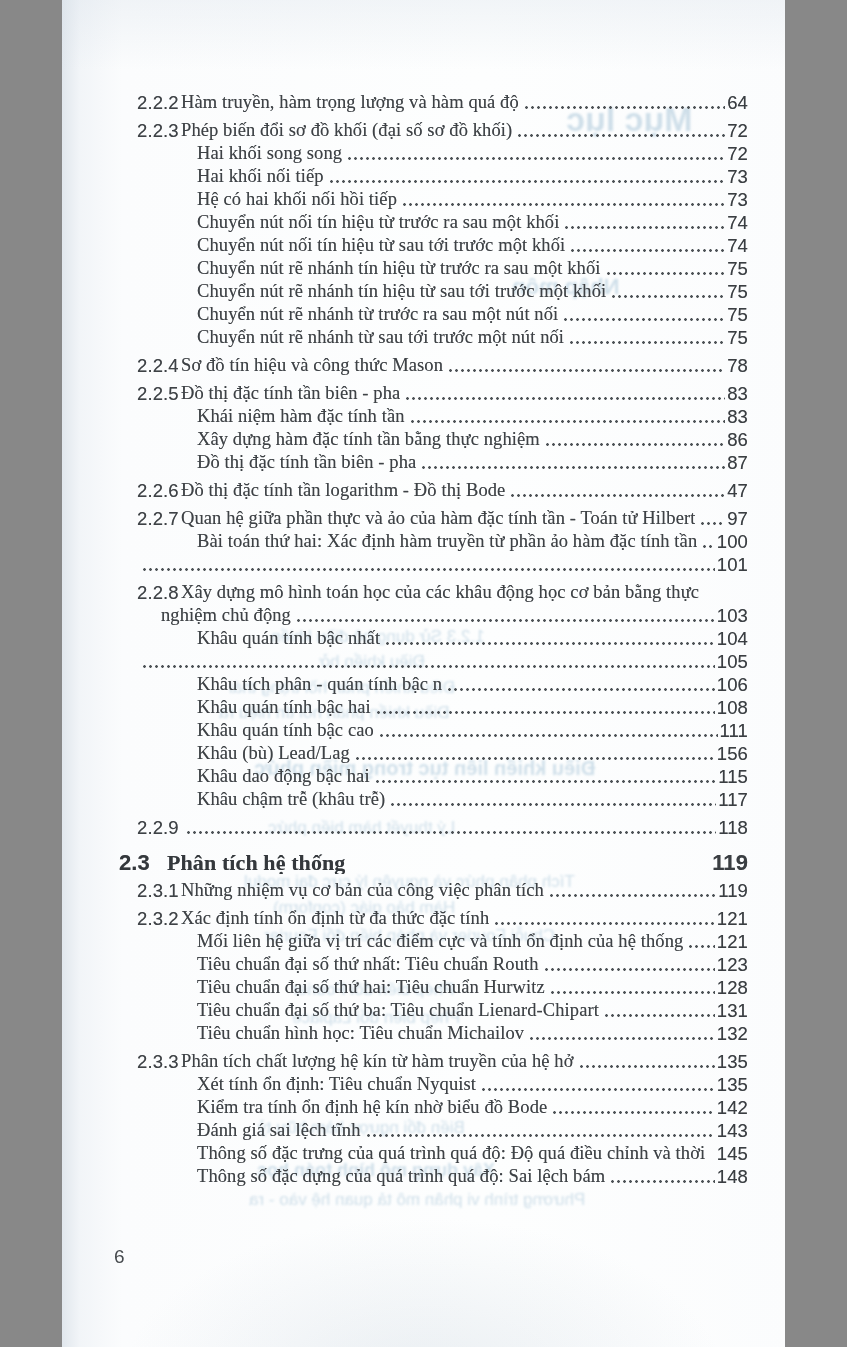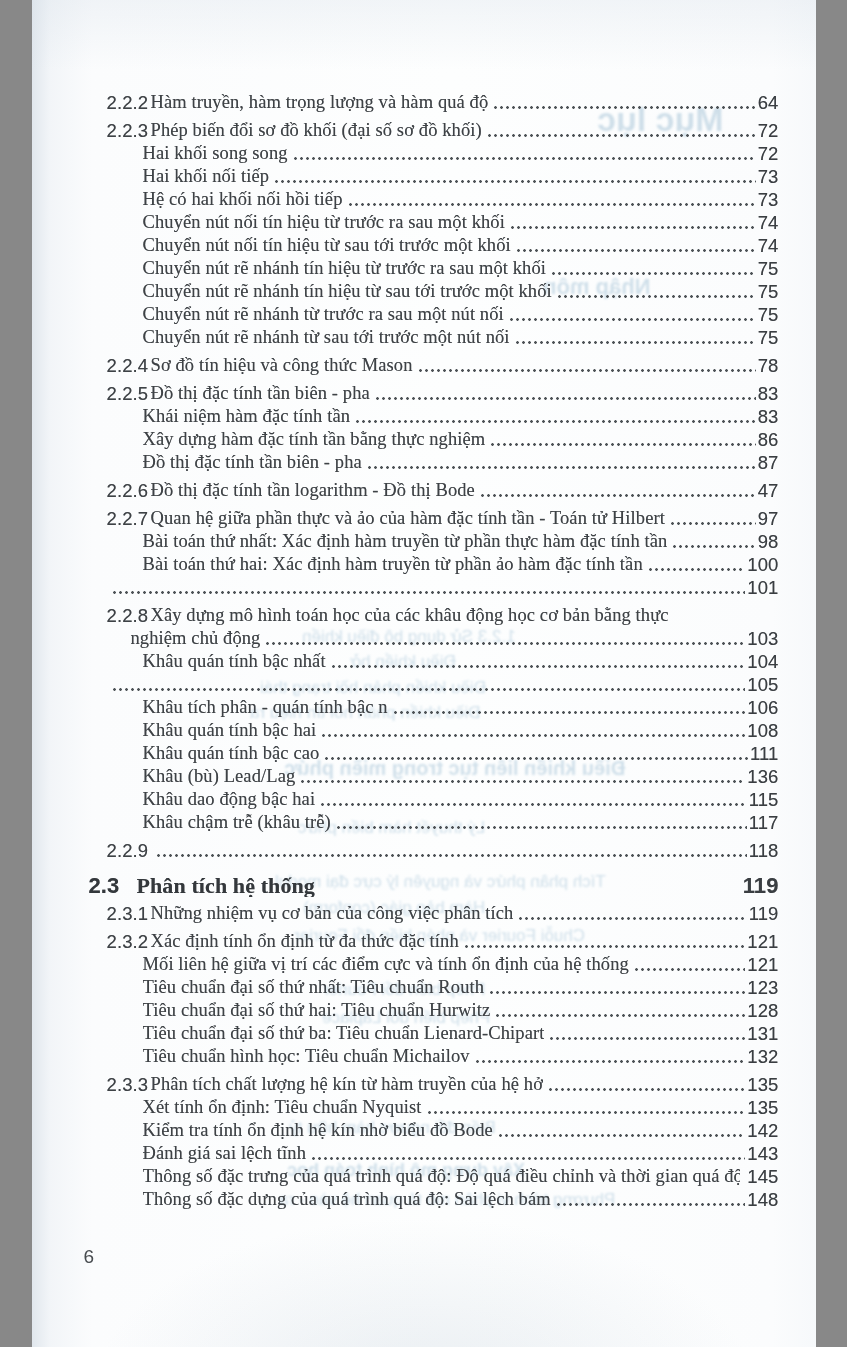--- a/index.html
+++ b/index.html
@@ -1,18 +1,18 @@
 <!DOCTYPE html>
 <html><head>
 <meta charset="utf-8">
 <style>
   html,body{margin:0;padding:0;background:#888;}
   .page{
     position:relative;
-    width:784px;height:1347px;
+    width:723px;height:1347px;
     margin:0 auto;
     overflow:hidden;
     box-sizing:border-box;
     font-family:"Liberation Sans","DejaVu Sans",sans-serif;
     color:#3e4246;
     background:
       radial-gradient(60% 18% at 50% 103%, rgba(196,208,219,.35), transparent 70%),
       linear-gradient(180deg, rgba(214,223,232,.30), rgba(255,255,255,0) 70px),
       linear-gradient(90deg, #e1e7ed 0px, #f2f5f8 18px, #fbfcfd 60px, #fdfefe 420px, #fbfcfd 740px, #f2f6f9 825px, #ecf1f5 847px);
   }
@@ -24,21 +24,21 @@
   .row{
     display:flex;align-items:flex-end;
     font-size:18.5px;line-height:23px;letter-spacing:.1px;
     text-shadow:0 0 .4px rgba(40,44,48,.45);
     white-space:nowrap;
   }
   .row.sub{margin-top:5px;}
   .row.section{margin-top:12px;margin-bottom:3px;font-weight:bold;font-size:22px;color:#34383c;}
   .num{flex:0 0 44px;}
   .section .num{flex:0 0 48px;margin-left:-18px;}
-  .item .title{margin-left:36px;}
+  .item .title{margin-left:60px;}
   .cont .title{margin-left:24px;}
   .title{overflow:hidden;text-overflow:clip;font-family:Liberation Serif, serif;}
   .dots{
     flex:1 1 auto;height:5px;margin:0 2px 4px 5px;align-self:flex-end;
     background:radial-gradient(circle at 2.5px 2.5px, #4e5357 1.15px, transparent 1.55px) left center / 6px 5px repeat-x;
   }
   .section .dots{visibility:hidden;}
   .pagenum{white-space:nowrap;color:#3a3e42;}
   
   .ghost-layer{position:absolute;inset:0;z-index:0;}
@@ -168,25 +168,20 @@
         <span class="dots"></span>
         <span class="pagenum">47</span>
       </div>
       <div class="row sub">
         <span class="num">2.2.7</span>
         <span class="title">Quan hệ giữa phần thực và ảo của hàm đặc tính tần - Toán tử Hilbert</span>
         <span class="dots"></span>
         <span class="pagenum">97</span>
       </div>
       <div class="row item">
-        <span class="title">Bài toán thứ nhất: Xác định hàm truyền từ phần thực hàm đặc tính tần</span>
-        <span class="dots"></span>
-        <span class="pagenum">98</span>
-      </div>
-      <div class="row item">
         <span class="title">Bài toán thứ hai: Xác định hàm truyền từ phần ảo hàm đặc tính tần</span>
         <span class="dots"></span>
         <span class="pagenum">100</span>
       </div>
       <div class="row item">
         <span class="dots"></span>
         <span class="pagenum">101</span>
       </div>
       <div class="row sub">
         <span class="num">2.2.8</span>
@@ -217,21 +212,21 @@
         <span class="pagenum">108</span>
       </div>
       <div class="row item">
         <span class="title">Khâu quán tính bậc cao</span>
         <span class="dots"></span>
         <span class="pagenum">111</span>
       </div>
       <div class="row item">
         <span class="title">Khâu (bù) Lead/Lag</span>
         <span class="dots"></span>
-        <span class="pagenum">136</span>
+        <span class="pagenum">156</span>
       </div>
       <div class="row item">
         <span class="title">Khâu dao động bậc hai</span>
         <span class="dots"></span>
         <span class="pagenum">115</span>
       </div>
       <div class="row item">
         <span class="title">Khâu chậm trễ (khâu trễ)</span>
         <span class="dots"></span>
         <span class="pagenum">117</span>

